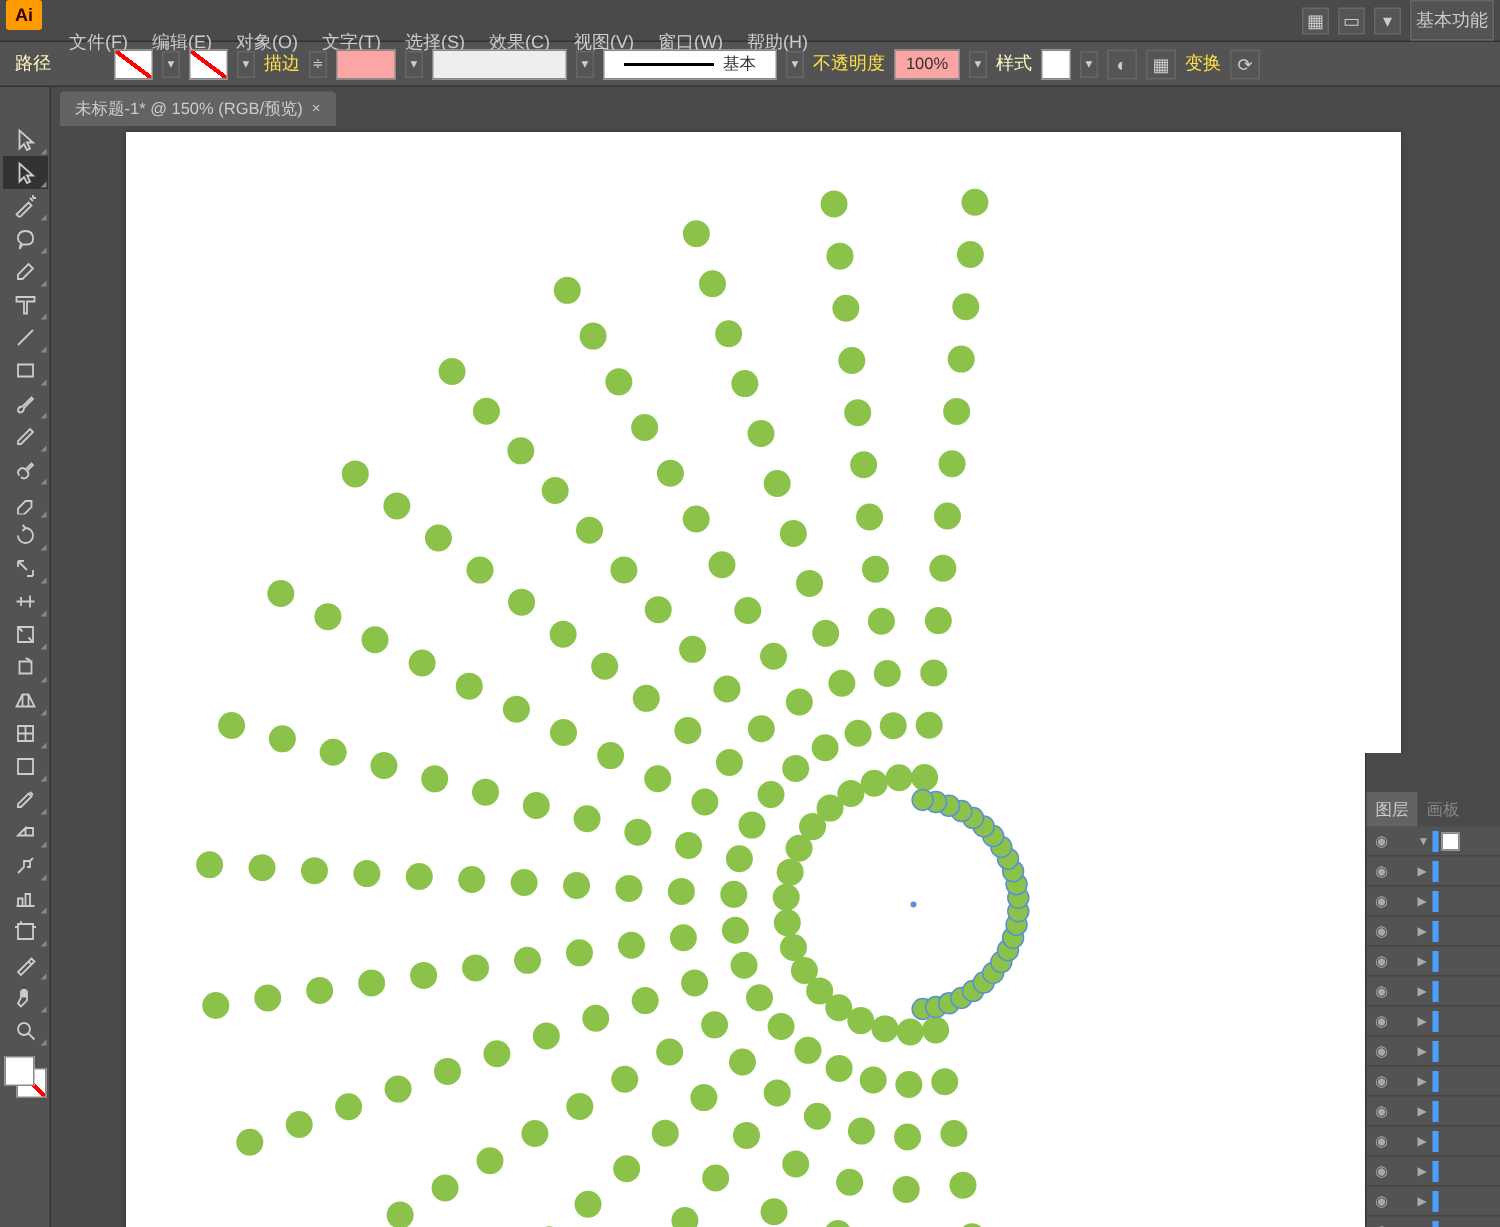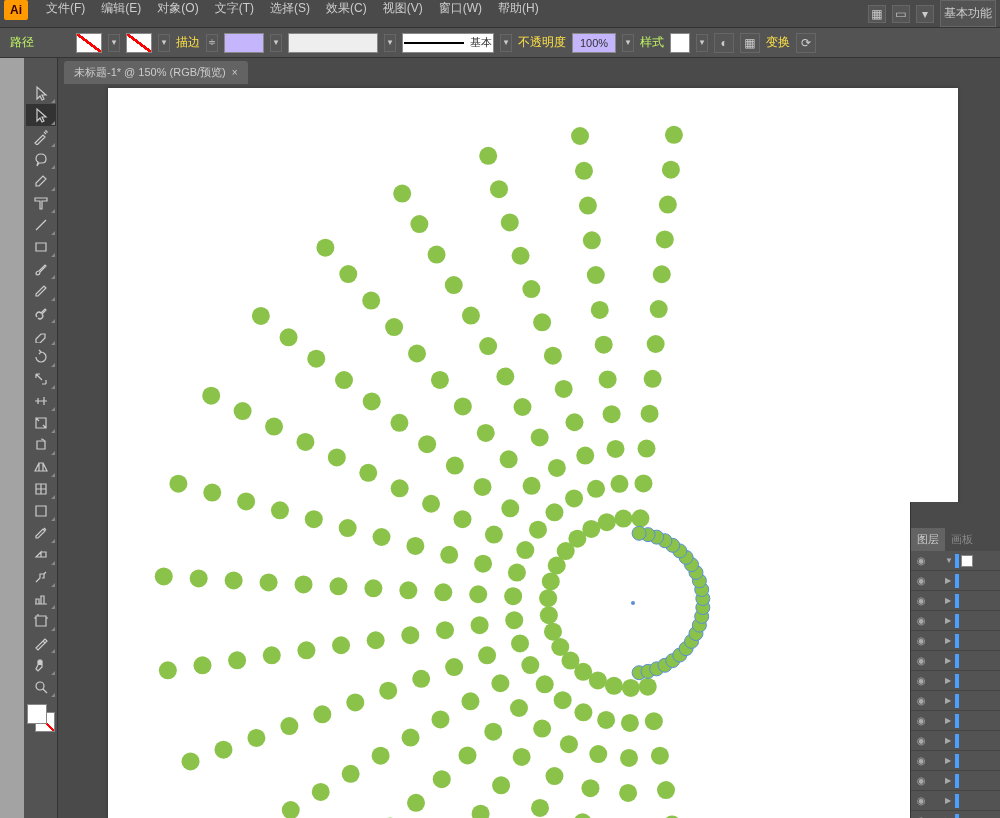--- a/index.html
+++ b/index.html
@@ -1,37 +1,37 @@
 <!DOCTYPE html>
 <html><head>
 <meta charset="utf-8">
 <style>
   * { margin: 0; padding: 0; box-sizing: border-box; font-family: "Microsoft YaHei", sans-serif; }
   body { background: #4a4a4a; width: 1000px; height: 818px; overflow: hidden; font-size: 12px; color: #ccc; }
   
   .menubar { height: 28px; background: #4a4a4a; display: flex; padding: 0 4px; border-bottom: 1px solid #333; }
   .app-icon { width: 24px; height: 20px; background: #ff9a00; color: #330000; font-weight: bold; font-size: 12px; display: flex; align-items: center; justify-content: center; border-radius: 2px; margin-right: 10px; }
-  .menubar-item { padding: 0 8px; cursor: pointer; }
+  .menubar-item { padding: 20px 8px; cursor: pointer; }
   .menubar-right { margin-left: auto; display: flex; align-items: center; gap: 6px; }
   .mini-dropdown { width: 18px; height: 18px; border: 1px solid #666; background: #555; display:flex; align-items:center; justify-content:center; }
   .workspace-label { padding: 4px 3px; border: 1px solid #666; background: #535353; }
   
   .controlbar { height: 30px; background: #535353; display: flex; align-items: center; padding: 0 10px; gap: 6px; border-bottom: 1px solid #333; }
-  .ctrl-label { color: #bef264; }
+  .ctrl-label { color: #fef9c3; }
   .orange { color: #fde047; }
   .swatch { width: 26px; height: 20px; border: 1px solid #888; background: #fff; position: relative; }
   .swatch.nofill::after { content: ""; position: absolute; left: 0; top: 0; right: 0; bottom: 0; background: linear-gradient(to top right, transparent 45%, red 45%, red 55%, transparent 55%); }
   .dd { width: 12px; height: 18px; background: #555; border: 1px solid #666; text-align: center; line-height: 14px; font-size: 9px; }
-  .input-small { width: 60px; height: 20px; background: #c4b5fd; border: 1px solid #888; color: #333; text-align: center; font-size: 11px; }
+  .input-small { width: 60px; height: 20px; background: #fca5a5; border: 1px solid #888; color: #333; text-align: center; font-size: 11px; }
   .input-med { width: 90px; height: 20px; background: #eee; border: 1px solid #888; }
-  .stroke-profile { width: 92px; height: 20px; background: #fff; border: 1px solid #888; display: flex; align-items: center; justify-content: center; }
+  .stroke-profile { width: 116px; height: 20px; background: #fff; border: 1px solid #888; display: flex; align-items: center; justify-content: center; }
   .stroke-line { width: 60px; height: 2px; background: #000; }
   .icon-btn { width: 20px; height: 20px; border: 1px solid #666; background: #555; display: flex; align-items: center; justify-content: center; }
   
-  .workspace { position: absolute; top: 58px; bottom: 0; left: 0; right: 0; display: flex; background: #a3a3a3; padding-left: 24px; }
+  .workspace { position: absolute; top: 58px; bottom: 0; left: 0; right: 0; display: flex; background: #86efac; }
   
   .toolbox { width: 34px; background: #535353; border-right: 1px solid #333; display: flex; flex-direction: column; padding-top: 24px; }
   .tool { width: 30px; height: 22px; margin: 0 auto; display: flex; align-items: center; justify-content: center; color: #ccc; cursor: pointer; position: relative; }
   .tool.active { background: #333; }
   .tool svg { width: 16px; height: 16px; }
   .tool .corner { position: absolute; bottom: 1px; right: 1px; width: 0; height: 0; border-left: 4px solid transparent; border-bottom: 4px solid #888; }
   .fillstroke { margin: 6px auto; width: 28px; height: 28px; position: relative; }
   .fillstroke .fill { position: absolute; top: 0; left: 0; width: 20px; height: 20px; background: #fff; border: 1px solid #888; }
   .fillstroke .stroke { position: absolute; bottom: 0; right: 0; width: 20px; height: 20px; background: #fff; border: 1px solid #888; }
   .fillstroke .stroke::after { content:""; position:absolute; left:0; right:0; top:0; bottom:0; background: linear-gradient(to top right, transparent 45%, red 45%, red 55%, transparent 55%); }

